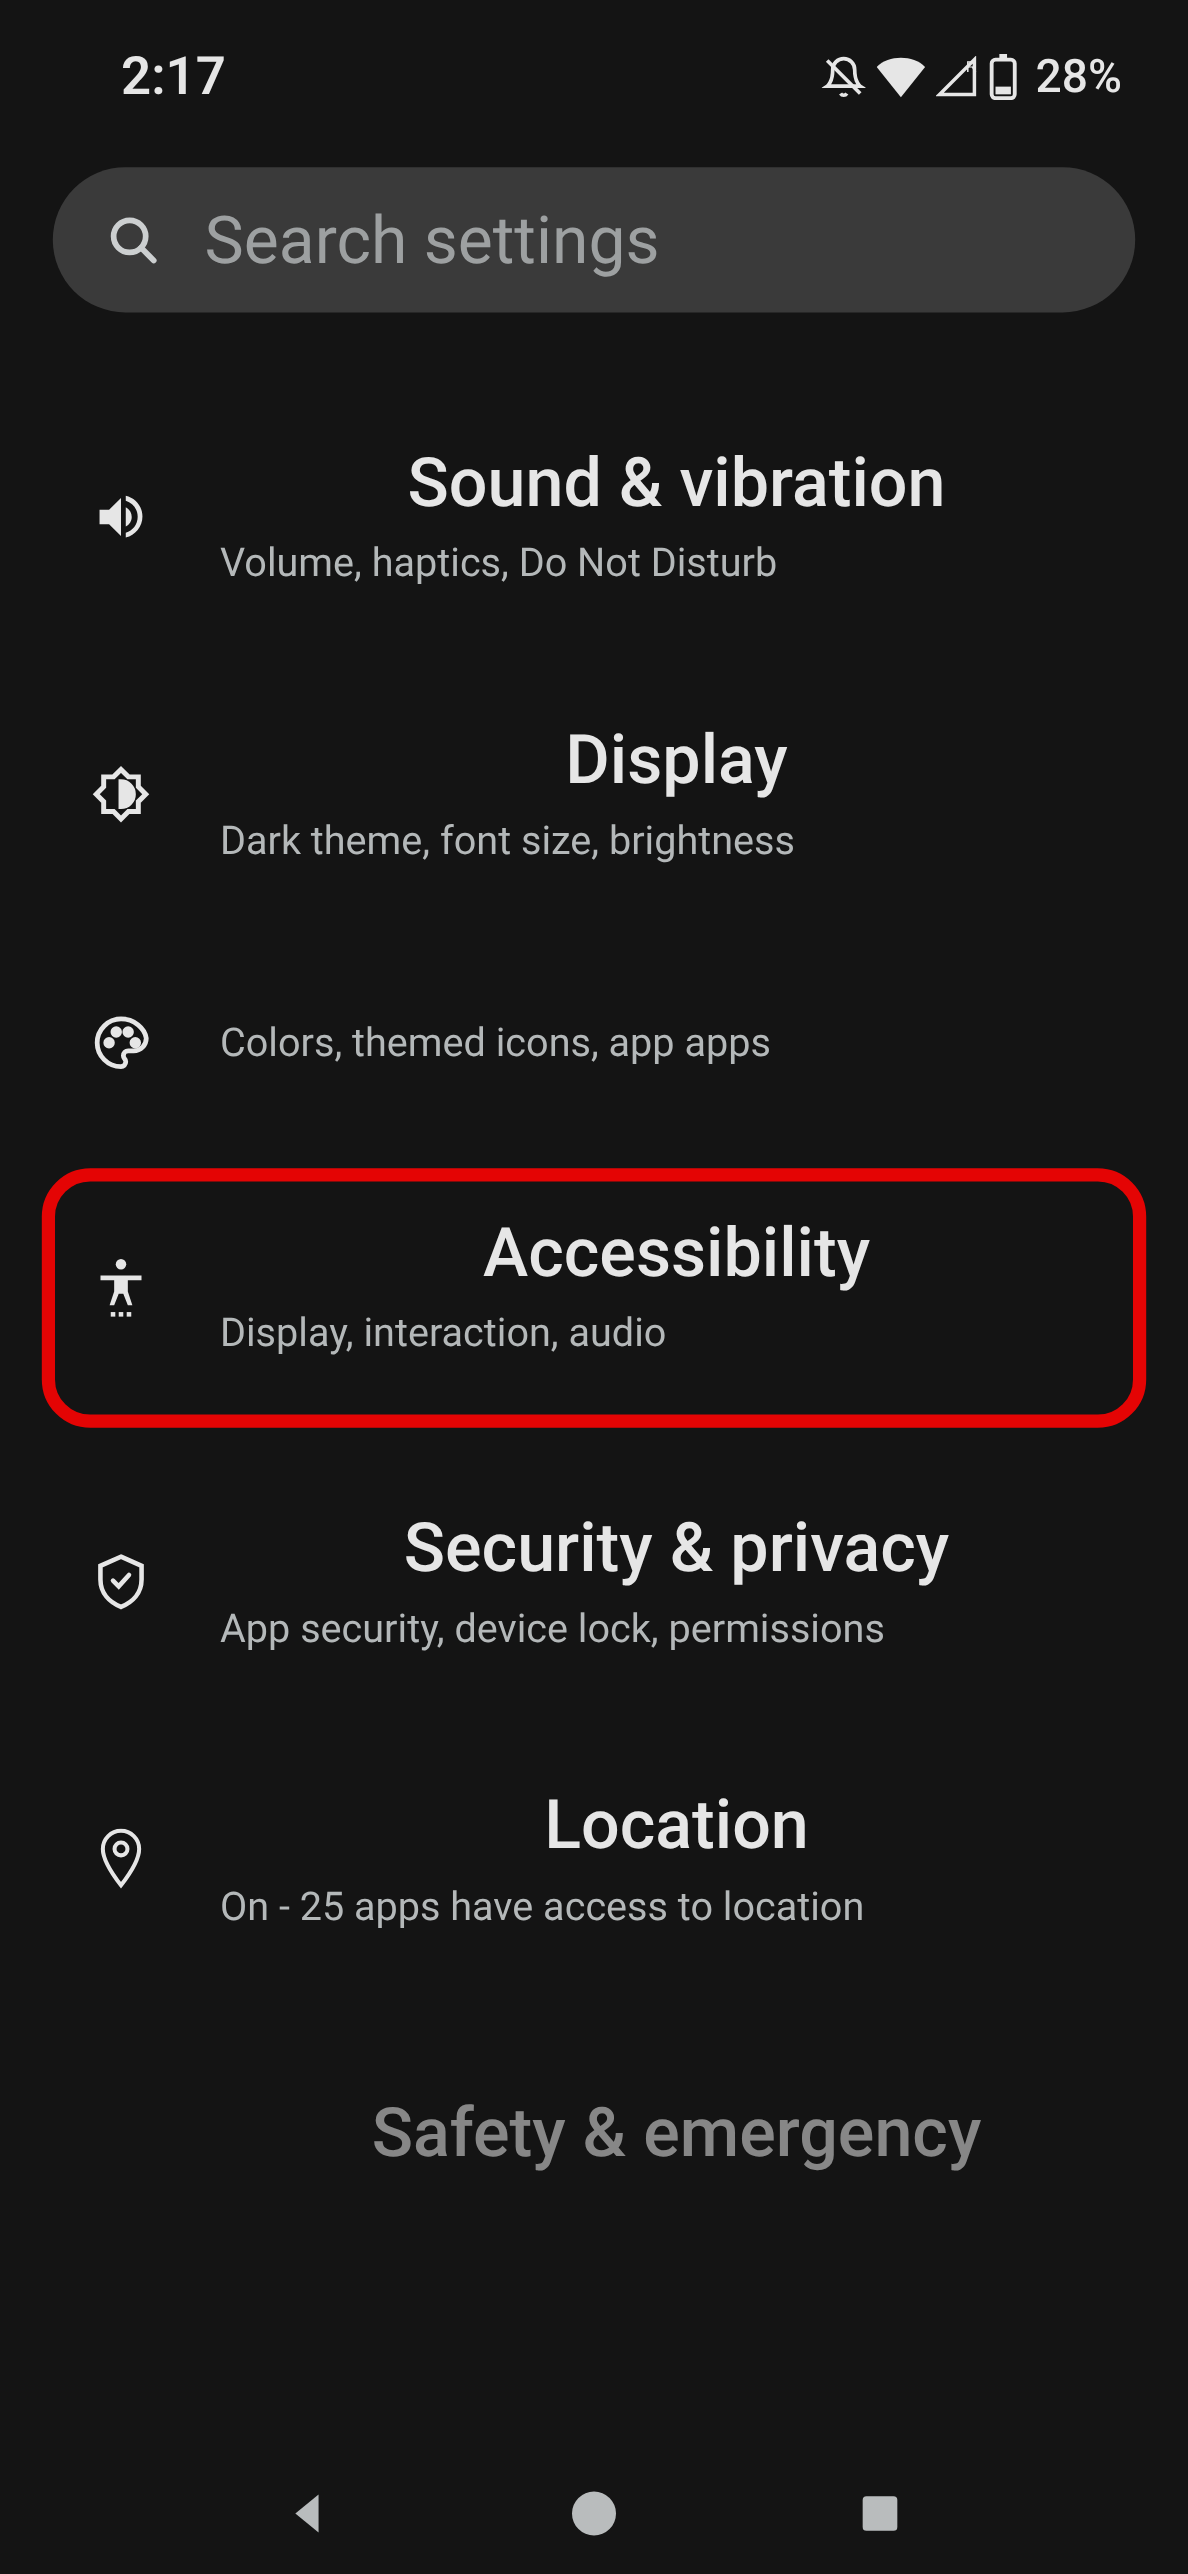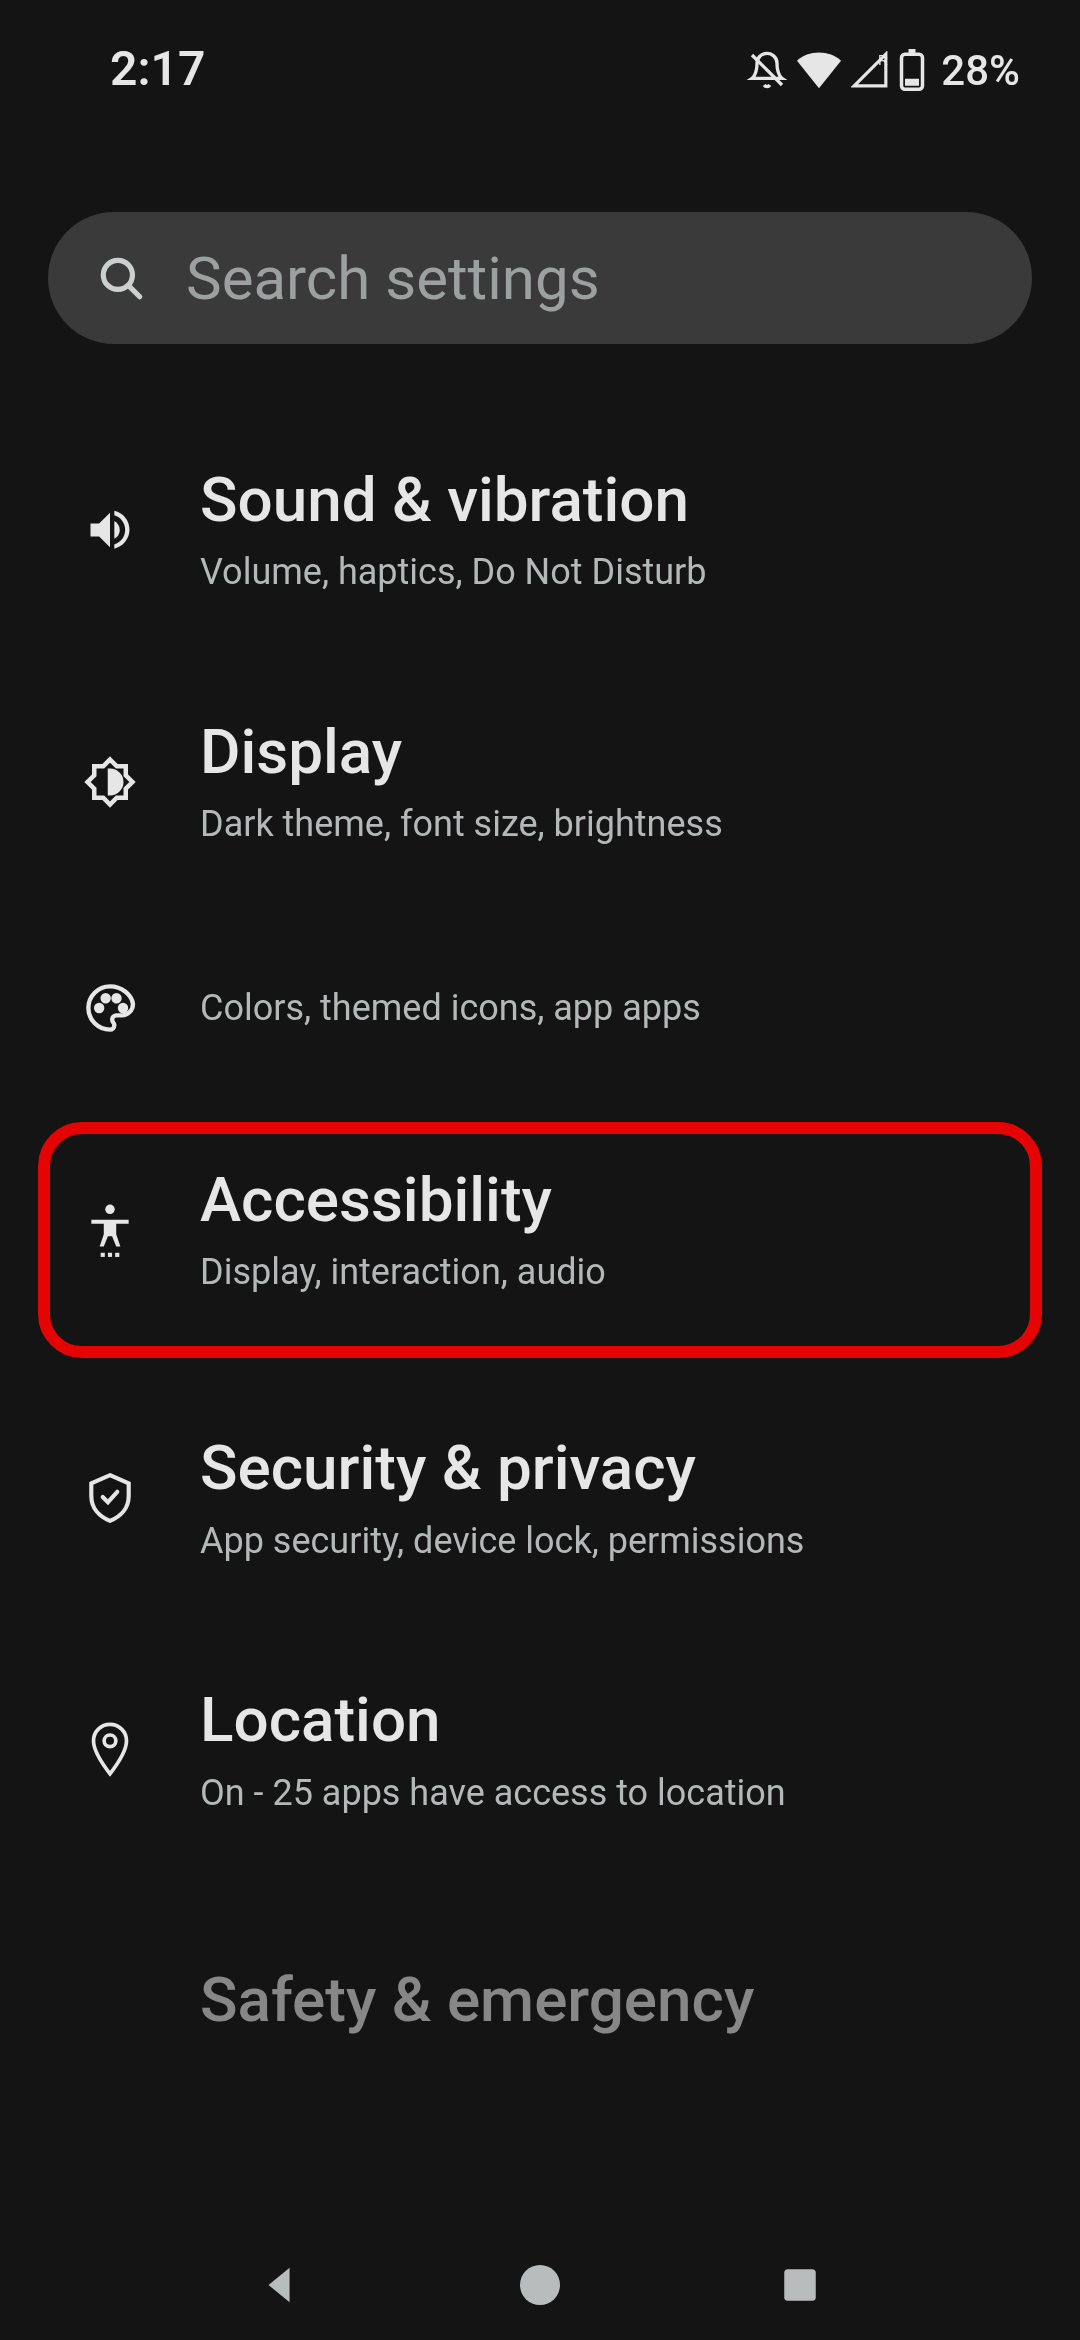--- a/index.html
+++ b/index.html
@@ -29,21 +29,21 @@
     gap: 10px;
   }
   .status-icon { display: inline-flex; align-items: center; }
   .status-batt-text {
     font-size: 42px;
     font-weight: 500;
     color: #e6e6e6;
     margin-left: 6px;
   }
   .search-pill {
-    margin: 112px 48px 40px 48px;
+    margin: 52px 48px 40px 48px;
     height: 132px;
     background: #3a3a3a;
     border-radius: 66px;
     display: flex;
     align-items: center;
     padding: 0 48px;
   }
   .search-pill .magnify { margin-right: 40px; }
   .search-placeholder {
     font-size: 60px;
@@ -65,20 +65,21 @@
     flex-shrink: 0;
     margin-right: 60px;
   }
   .item-text { flex: 1; }
   .item-title {
     font-size: 62px;
     font-weight: 500;
     color: #e6e6e6;
     line-height: 1.15;
     margin-bottom: 14px;
+    text-align: center;
   }
   .item-sub {
     font-size: 36px;
     color: #b4b8b9;
     line-height: 1.3;
     font-weight: 400;
   }
   .highlight-box {
     border: 12px solid #e40404;
     border-radius: 44px;

